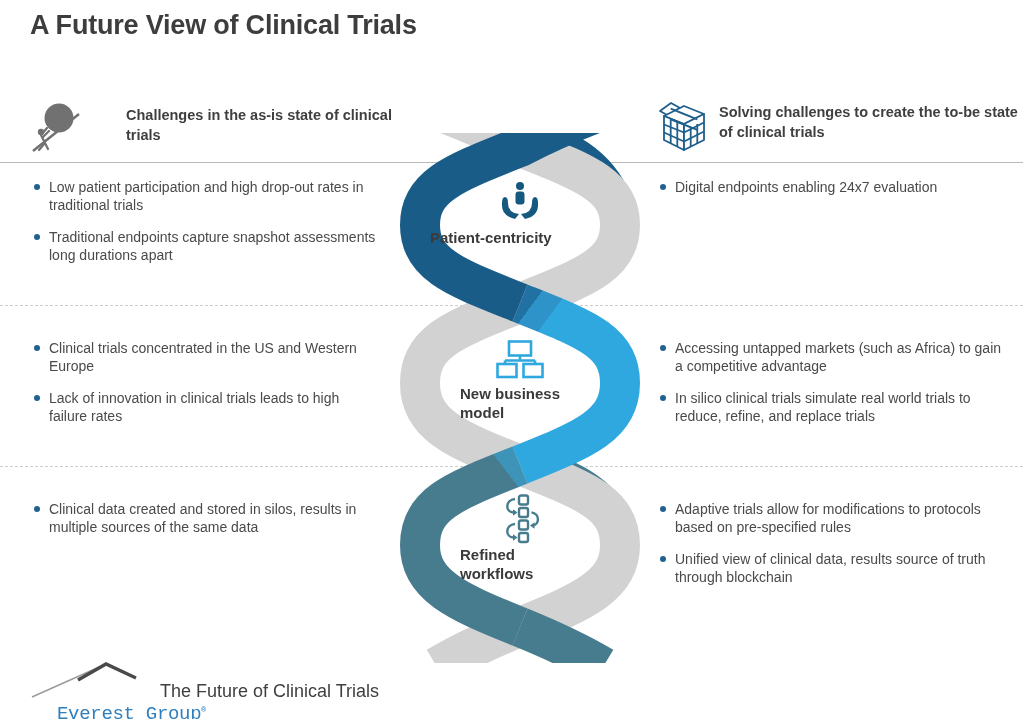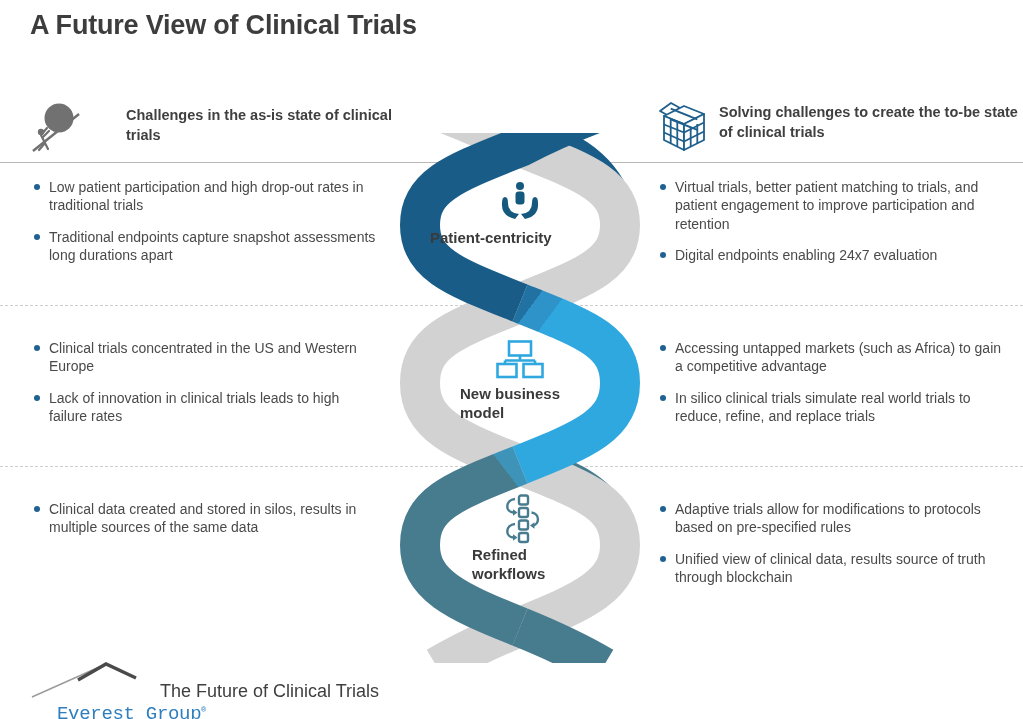--- a/index.html
+++ b/index.html
@@ -17,21 +17,21 @@
   ul.bullets{position:absolute;margin:0;padding:0;list-style:none;}
   ul.bullets li{position:relative;padding-left:16px;margin-bottom:13px;font-size:14px;line-height:1.32;color:#4a4a4a;}
   ul.bullets li::before{content:"";position:absolute;left:1px;top:6px;width:6px;height:6px;border-radius:50%;background:#1f6291;}
   .col-left{left:33px;width:345px;}
   .col-right{left:659px;width:352px;}
   .row-1{top:178px;} .row-2{top:339px;} .row-3{top:500px;}
   #helix{position:absolute;left:395px;top:133px;}
   .node-label{position:absolute;font-size:15px;font-weight:bold;color:#3a3a3a;line-height:1.25;}
   .nl-1{left:430px;top:229px;width:180px;}
   .nl-2{left:460px;top:385px;width:120px;}
-  .nl-3{left:472px;top:546px;width:120px;}
+  .nl-3{left:460px;top:546px;width:120px;}
   .node-icon{position:absolute;}
   .ni-1{left:499px;top:181px;}
   .ni-2{left:496px;top:340px;}
   .ni-3{left:500px;top:494px;}
   .footer-brand{position:absolute;left:57px;top:703px;font-size:19px;color:#2f7fbe;letter-spacing:-0.3px;font-family:Liberation Mono, monospace;}
   .footer-brand sup{font-size:8px;color:#2f7fbe;}
   .footer-tagline{position:absolute;left:160px;top:681px;font-size:18px;color:#3f3f3f;}
   .logo-mark{position:absolute;left:28px;top:659px;}
 </style>
 </head>
@@ -72,21 +72,20 @@
   </ul>
   <ul class="bullets col-left row-1">
     <li>Low patient participation and high drop-out rates in traditional trials</li>
     <li>Traditional endpoints capture snapshot assessments long durations apart</li>
   </ul>
   <ul class="bullets col-left row-3">
     <li>Clinical data created and stored in silos, results in multiple sources of the same data</li>
   </ul>
 
   <ul class="bullets col-right row-1">
-    <li>Virtual trials, better patient matching to trials, and patient engagement to improve participation and retention</li>
     <li>Digital endpoints enabling 24x7 evaluation</li>
   </ul>
   <ul class="bullets col-right row-2">
     <li>Accessing untapped markets (such as Africa) to gain a competitive advantage</li>
     <li>In silico clinical trials simulate real world trials to reduce, refine, and replace trials</li>
   </ul>
   <ul class="bullets col-right row-3">
     <li>Adaptive trials allow for modifications to protocols based on pre-specified rules</li>
     <li>Unified view of clinical data, results source of truth through blockchain</li>
   </ul>

